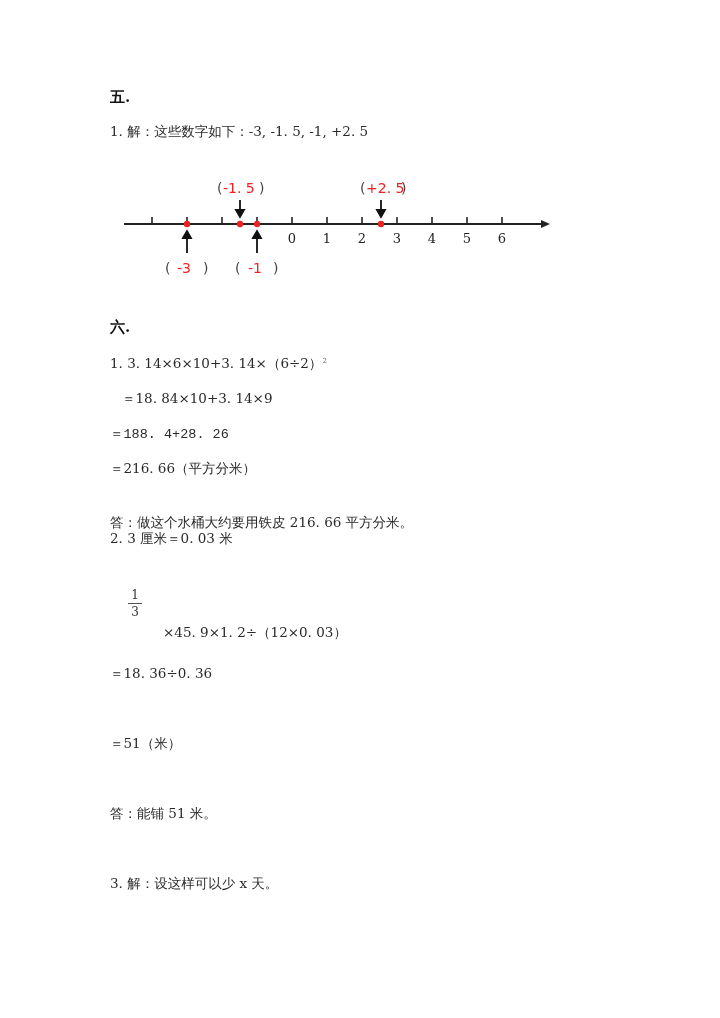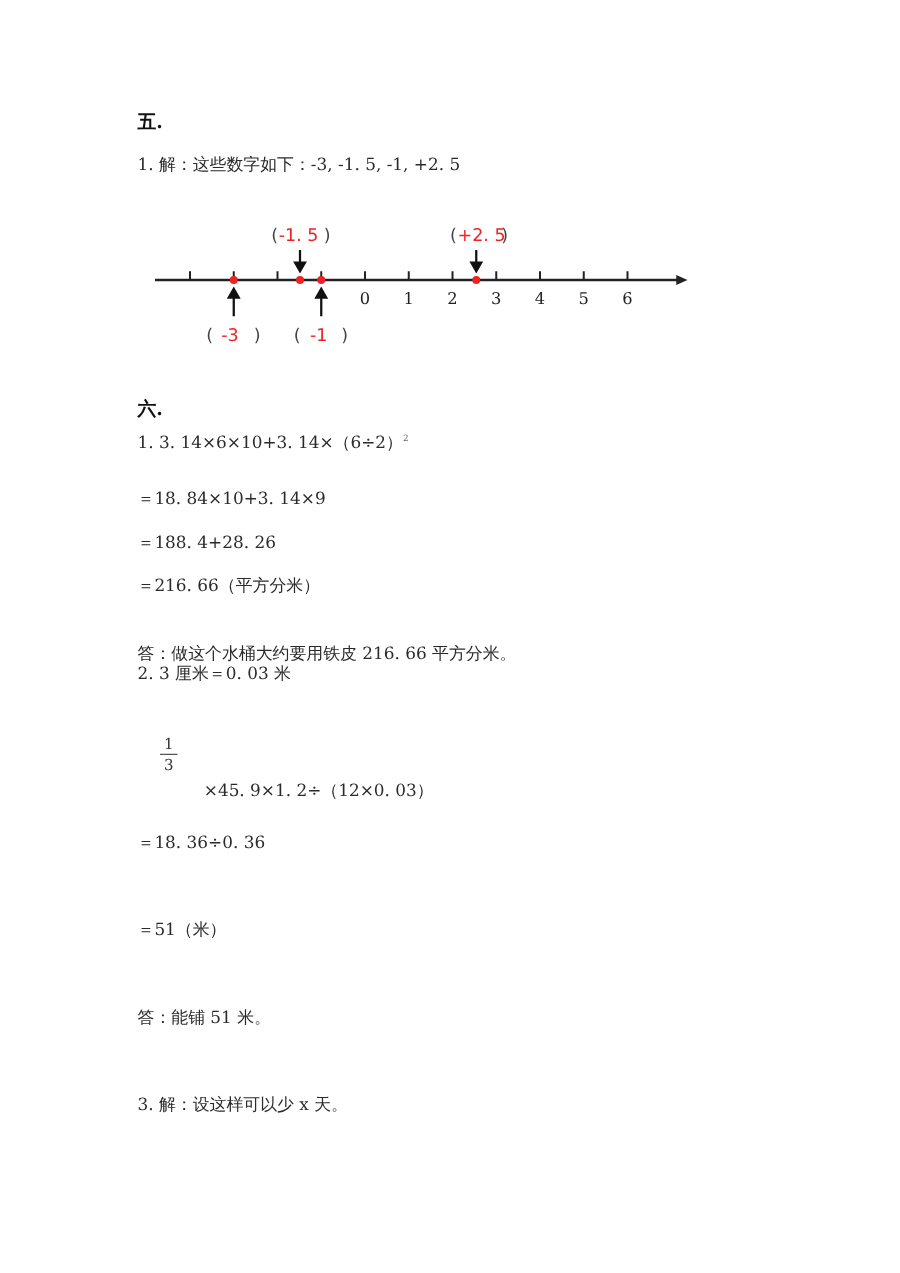--- a/index.html
+++ b/index.html
@@ -83,23 +83,23 @@
     <text x="259" y="193" fill="#444">)</text>
 
     <text x="360" y="193" fill="#444">(</text>
     <text x="366" y="193" fill="#ee2222">+2. 5</text>
     <text x="401" y="193" fill="#444">)</text>
   </g>
 </svg>
 
 <div class="line heading" style="top:318px;">六.</div>
 
-<div class="line" style="top:345px;"><span>1. 3. 14×6×10+3. 14×（6÷2）</span><span class="sup">2</span></div>
-<div class="line" style="top:390px;">＝18. 84×10+3. 14×9</div>
-<div class="line" style="top:425px;">＝188. 4+28. 26</div>
+<div class="line" style="top:355px;"><span>1. 3. 14×6×10+3. 14×（6÷2）</span><span class="sup">2</span></div>
+<div class="line" style="top:390px;margin-left:12px;">＝18. 84×10+3. 14×9</div>
+<div class="line" style="top:425px;font-family:Liberation Mono, monospace;">＝188. 4+28. 26</div>
 <div class="line" style="top:460px;text-align:right;">＝216. 66（平方分米）</div>
 <div class="line" style="top:495px;margin-top:19px;">答：做这个水桶大约要用铁皮 216. 66 平方分米。</div>
 
 <div class="line" style="top:530px;">2. 3 厘米＝0. 03 米</div>
 
 <div class="frac">
   <span class="num">1</span>
   <span class="bar"></span>
   <span class="den">3</span>
 </div>

